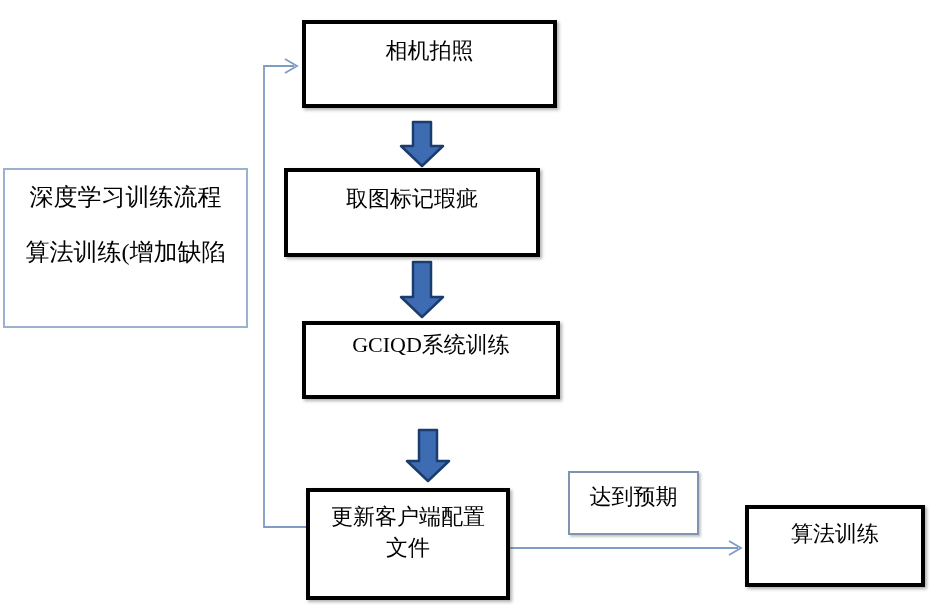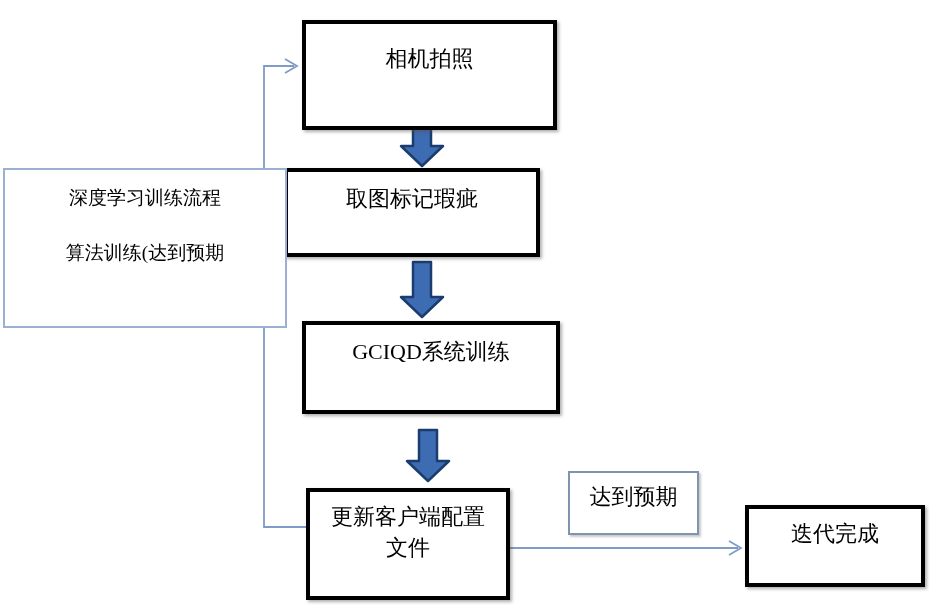--- a/index.html
+++ b/index.html
@@ -24,36 +24,36 @@
   .pbox {
     position: absolute;
     box-sizing: border-box;
     border: 4px solid #000000;
     background: #ffffff;
     text-align: center;
     font-size: 22px;
     line-height: 1.4;
     box-shadow: 2px 2px 3px rgba(80,80,80,0.45);
   }
-  .box-camera  { left: 302px; top: 20px;  width: 255px; height: 110px;  padding-top: 20px; }
+  .box-camera  { left: 302px; top: 20px;  width: 255px; height: 88px;  padding-top: 12px; }
   .box-mark    { left: 284px; top: 168px; width: 256px; height: 89px;  padding-top: 12px; }
-  .box-train   { left: 302px; top: 321px; width: 258px; height: 93px;  padding-top: 12px; }
+  .box-train   { left: 302px; top: 321px; width: 258px; height: 78px;  padding-top: 5px; }
   .box-update  { left: 306px; top: 488px; width: 204px; height: 112px; padding-top: 10px; text-align: center; }
   .box-done    { left: 745px; top: 505px; width: 180px; height: 82px;  padding-top: 10px; }
 
   
   .note-box {
     position: absolute;
     left: 3px; top: 168px;
-    width: 284px; height: 160px;
+    width: 245px; height: 160px;
     box-sizing: border-box;
     border: 2px solid #9cb0d0;
     background: #ffffff;
     text-align: center;
-    font-size: 19px;
+    font-size: 24px;
     line-height: 31px;
     padding-top: 12px;
   }
   .note-box .note-gap { height: 24px; }
 
   
   .expect-box {
     position: absolute;
     left: 568px; top: 471px;
     width: 131px; height: 64px;
@@ -105,26 +105,26 @@
   <div class="pbox box-train">
     <span>GCIQD系统训练</span>
   </div>
 
   <div class="pbox box-update">
     <div>更新客户端配置</div>
     <div>文件</div>
   </div>
 
   <div class="pbox box-done">
-    <span>迭代完成</span>
+    <span>算法训练</span>
   </div>
 
   <div class="note-box">
     <div>深度学习训练流程</div>
     <div class="note-gap"></div>
-    <div>算法训练(达到预期</div>
+    <div>算法训练(增加缺陷</div>
   </div>
 
   <div class="expect-box">
     <span>达到预期</span>
   </div>
 
 </div>
 
 </body></html>

